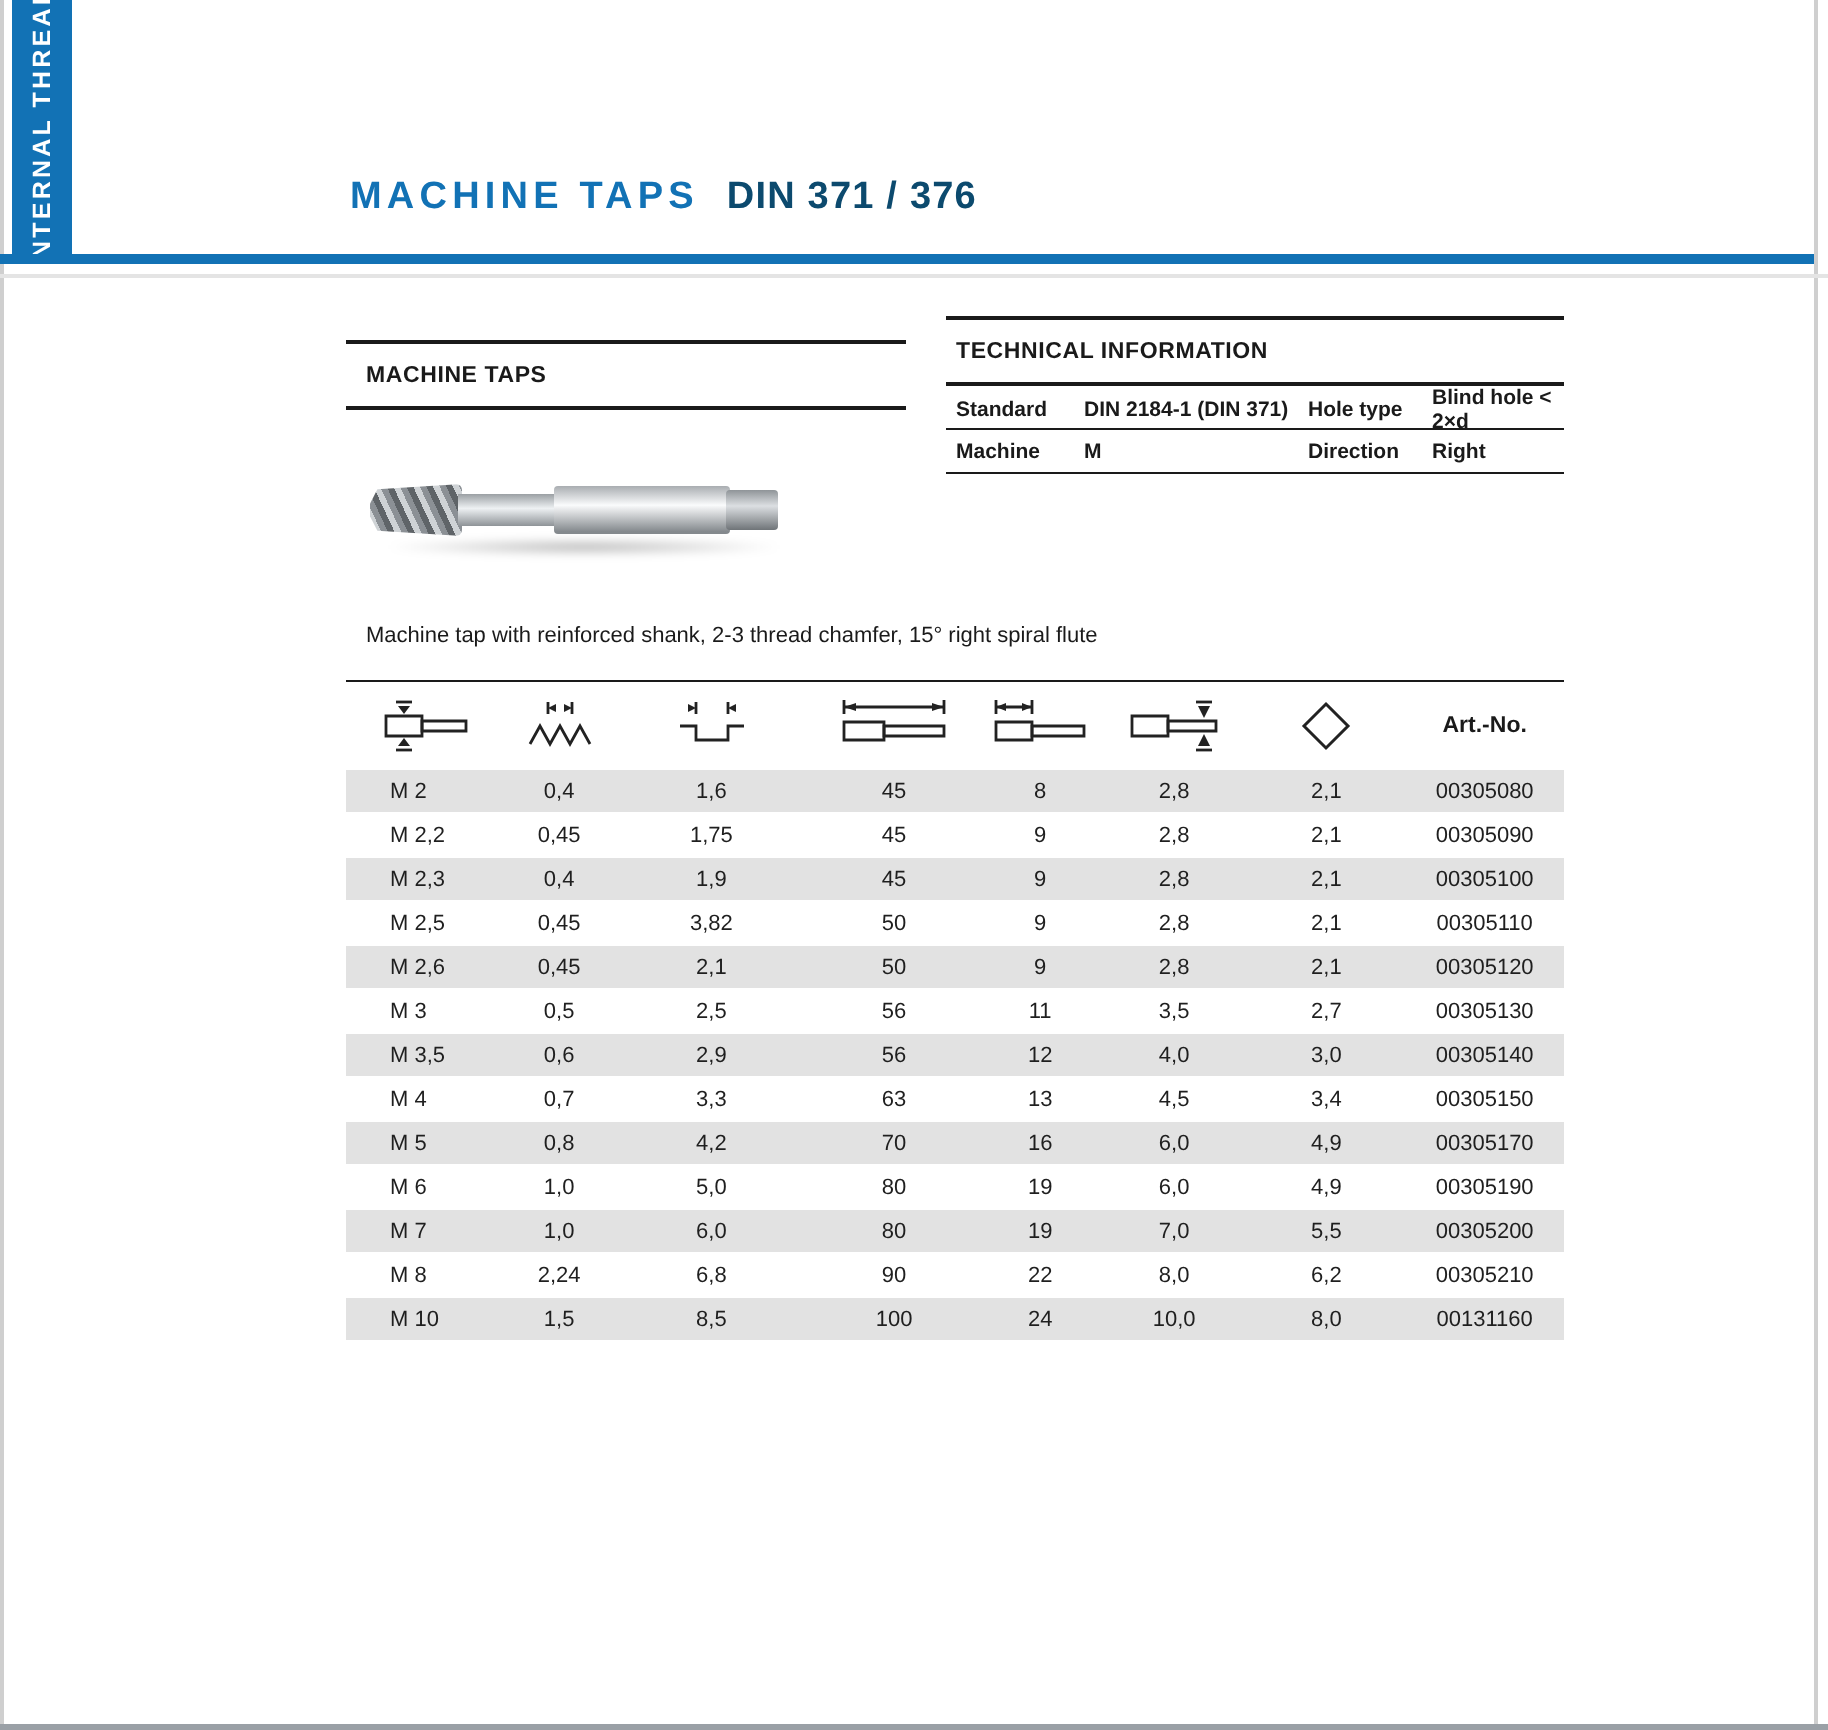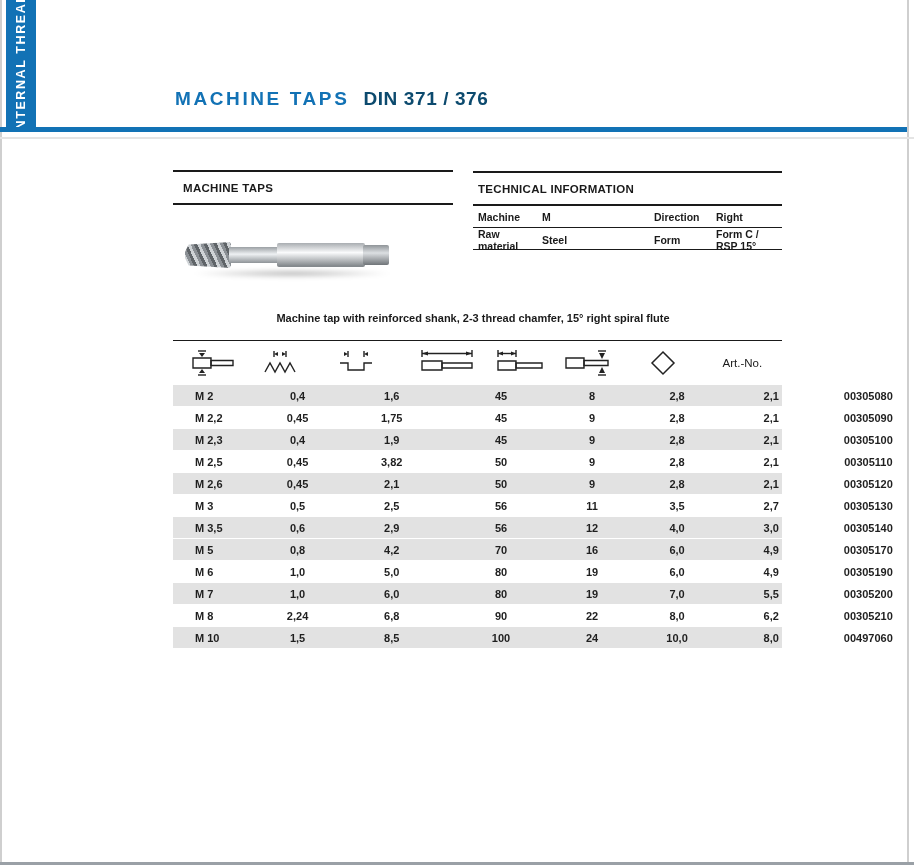--- a/index.html
+++ b/index.html
@@ -30,21 +30,21 @@
   .title-sub{font-size:19px;font-weight:bold;color:#0c4a6e;letter-spacing:0.6px;margin-left:14px;}
 
   
   .panel{position:absolute;}
   .hline{height:2px;background:#1a1a1a;}
   .sec-title{
     height:31px;display:flex;align-items:center;
     font-size:11.5px;font-weight:bold;letter-spacing:0.3px;color:#1a1a1a;padding-left:10px;
   }
   .product-panel{left:173px;top:170px;width:280px;}
-  .tech-panel{left:473px;top:171px;width:309px;}
+  .tech-panel{left:473px;top:158px;width:309px;}
   .tech-panel .sec-title{padding-left:5px;}
 
   
   .photo-area{position:relative;height:100px;margin-top:6px;}
   .tap{position:absolute;left:12px;top:26px;width:212px;height:44px;}
   .tap-shadow{position:absolute;left:6px;top:32px;width:202px;height:9px;
     background:radial-gradient(ellipse at center,rgba(0,0,0,0.28),rgba(0,0,0,0) 70%);filter:blur(2px);}
   .tap-flutes{position:absolute;left:0;top:5px;width:46px;height:26px;border-radius:3px;
     background:repeating-linear-gradient(65deg,#5f6468 0 3px,#cfd3d6 3px 6px,#8b9095 6px 9px);
     clip-path:polygon(0 38%,8% 10%,100% 0%,100% 100%,8% 90%,0 62%);}
@@ -59,29 +59,29 @@
   .ti-rows{border-bottom:1px solid #1a1a1a;}
   .ti-row{
     display:grid;grid-template-columns:64px 112px 62px 1fr;align-items:center;
     height:21px;border-bottom:1px solid #1a1a1a;padding-left:5px;
     font-size:10.5px;font-weight:bold;color:#1a1a1a;
   }
   .ti-row:last-child{border-bottom:none;}
 
   
   .description{position:absolute;left:183px;top:312px;width:580px;
-    font-size:11px;font-weight:bold;color:#1a1a1a;text-align:center;}
+    font-size:11px;font-weight:normal;color:#1a1a1a;}
 
   
   .size-table{position:absolute;left:173px;top:340px;width:609px;}
   .mt-top{height:1px;background:#1a1a1a;}
   .mt-grid{display:grid;grid-template-columns:13% 9% 16% 14% 10% 12% 13% 13%;align-items:center;}
   .mt-header{height:44px;justify-items:center;}
-  .mt-header .art-label{font-size:11.5px;font-weight:normal;color:#1a1a1a;}
-  .trow{height:21px;margin-bottom:1px;font-size:11px;font-weight:bold;color:#1f1f1f;gap:18px;}
+  .mt-header .art-label{font-size:11.5px;font-weight:bold;color:#1a1a1a;}
+  .trow{height:21px;margin-bottom:1px;font-size:11px;font-weight:normal;color:#1f1f1f;}
   .trow.alt{background:#e2e2e2;}
   .trow .c{text-align:center;}
   .trow .c.size{text-align:left;padding-left:22px;}
   .icon svg{display:block;}
 </style>
 </head>
 <body>
 
 <div id="canvas">
 
@@ -114,30 +114,30 @@
       </div>
     </div>
   </div>
 
   <div class="panel tech-panel">
     <div class="hline"></div>
     <div class="sec-title">TECHNICAL INFORMATION</div>
     <div class="hline"></div>
     <div class="ti-rows">
       <div class="ti-row">
+        <span>Standard</span>
+        <span>DIN 2184-1 (DIN 371)</span>
+        <span>Hole type</span>
+        <span>Blind hole &lt; 2×d</span>
+      </div>
+      <div class="ti-row">
         <span>Machine</span>
         <span>M</span>
         <span>Direction</span>
         <span>Right</span>
-      </div>
-      <div class="ti-row">
-        <span>Raw material</span>
-        <span>Steel</span>
-        <span>Form</span>
-        <span>Form C / RSP 15°</span>
       </div>
     </div>
   </div>
 
   <div class="description">Machine tap with reinforced shank, 2-3 thread chamfer, 15° right spiral flute</div>
 
   <div class="size-table">
     <div class="mt-top"></div>
 
     <div class="mt-grid mt-header">
@@ -284,20 +284,30 @@
     <div class="mt-grid trow alt">
       <div class="c size">M 3,5</div>
       <div class="c">0,6</div>
       <div class="c">2,9</div>
       <div class="c">56</div>
       <div class="c">12</div>
       <div class="c">4,0</div>
       <div class="c">3,0</div>
       <div class="c">00305140</div>
     </div>
+    <div class="mt-grid trow">
+      <div class="c size">M 4</div>
+      <div class="c">0,7</div>
+      <div class="c">3,3</div>
+      <div class="c">63</div>
+      <div class="c">13</div>
+      <div class="c">4,5</div>
+      <div class="c">3,4</div>
+      <div class="c">00305150</div>
+    </div>
     <div class="mt-grid trow alt">
       <div class="c size">M 5</div>
       <div class="c">0,8</div>
       <div class="c">4,2</div>
       <div class="c">70</div>
       <div class="c">16</div>
       <div class="c">6,0</div>
       <div class="c">4,9</div>
       <div class="c">00305170</div>
     </div>
@@ -332,17 +342,17 @@
       <div class="c">00305210</div>
     </div>
     <div class="mt-grid trow alt">
       <div class="c size">M 10</div>
       <div class="c">1,5</div>
       <div class="c">8,5</div>
       <div class="c">100</div>
       <div class="c">24</div>
       <div class="c">10,0</div>
       <div class="c">8,0</div>
-      <div class="c">00497060</div>
+      <div class="c">00131160</div>
     </div>
   </div>
 
 </div>
 
 </body></html>

